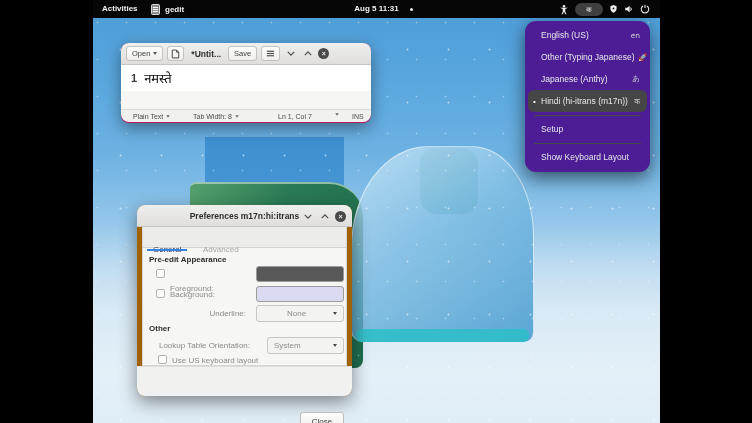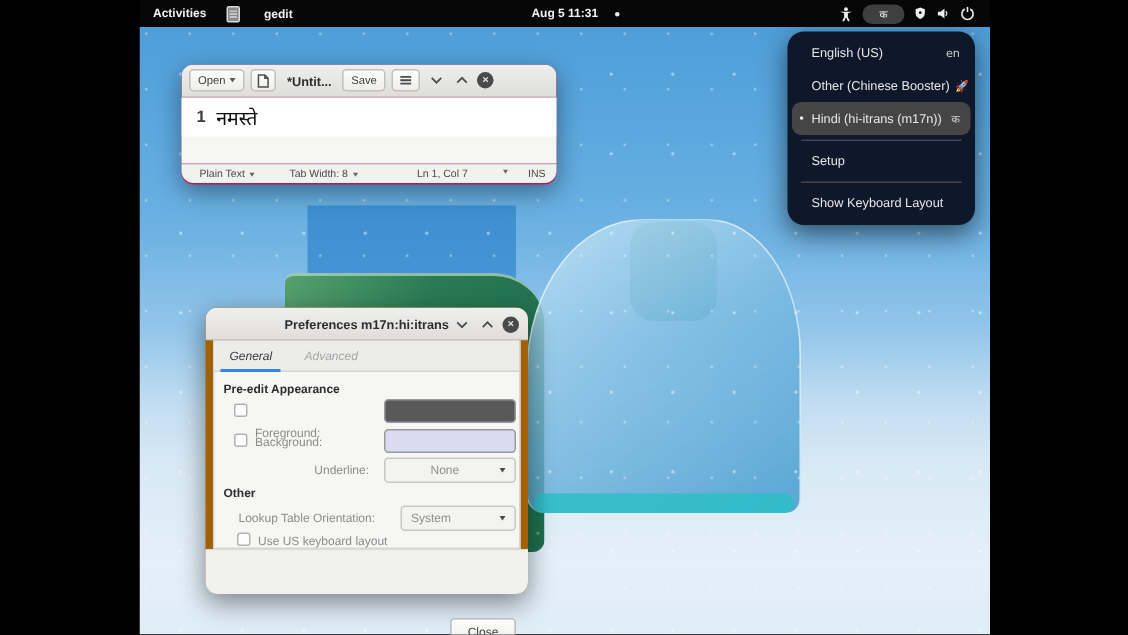--- a/index.html
+++ b/index.html
@@ -4,21 +4,21 @@
 <style>
   * { margin:0; padding:0; box-sizing:border-box; }
   html,body { width:752px; height:423px; }
   body { background:#000; position:relative; font-family:"Liberation Sans", sans-serif; overflow:hidden; }
 
   .desktop { position:absolute; left:93px; top:0; width:567px; height:423px; overflow:hidden; background:#000; }
 
   
   .topbar { position:absolute; left:0; top:0; width:567px; height:18px; background:#060606; z-index:50; color:#f2f2f2; }
   .tb-activities { position:absolute; left:9px; top:0; line-height:18px; font-size:8px; font-weight:bold; }
-  .tb-app { position:absolute; left:58px; top:0; height:18px; display:flex; align-items:center; gap:16px; font-size:8px; font-weight:bold; }
+  .tb-app { position:absolute; left:58px; top:0; height:18px; display:flex; align-items:center; gap:5px; font-size:8px; font-weight:bold; }
   .tb-appicon { width:9px; height:11px; border:1px solid #d9d9d9; border-radius:1.5px; background:#8a8a8a; position:relative; }
   .tb-appicon::after { content:""; position:absolute; left:1px; right:1px; top:2px; height:5px;
      background:linear-gradient(#fff 1px, transparent 1px) 0 0/100% 2px; }
   .tb-clock { position:absolute; left:50%; transform:translateX(-50%); top:0; line-height:18px; font-size:8px; font-weight:bold; }
   .tb-dot { position:absolute; left:317px; top:7.5px; width:3px; height:3px; border-radius:50%; background:#e8e8e8; }
   .tb-tray { position:absolute; right:0; top:0; height:18px; display:flex; align-items:center; gap:6px; padding-right:10px; }
   .tb-pill { height:13px; min-width:28px; border-radius:7px; background:#3f3f3f; color:#f5f5f5; font-size:7px;
      display:flex; align-items:center; justify-content:center; font-family:"DejaVu Sans",sans-serif; }
   .tb-tray svg { display:block; }
 
@@ -69,38 +69,38 @@
 
   
   .prefs { position:absolute; left:44px; top:205px; width:215px; height:191px; border-radius:8px; background:#a16207;
     box-shadow:0 6px 18px rgba(0,0,0,.45); z-index:20; }
   .prefs-title { font-weight:bold; font-size:8.5px; color:#2d2d2d; }
   .prefs .header { justify-content:center; position:relative; }
   .prefs-controls { position:absolute; right:6px; top:0; height:22px; display:flex; align-items:center; gap:4px; }
   .notebook { position:absolute; left:5px; top:22px; width:205px; height:139px; border:1px solid #d5d5d3; border-top:none;
     background:#f6f6f5; }
   .tabs { position:relative; height:21px; background:#ececeb; border-bottom:1px solid #d4d4d3; }
-  .tab { position:absolute; top:0; height:21px; line-height:21px; padding:0 8px; font-size:8px;font-style:italic; }
+  .tab { position:absolute; top:0; height:21px; line-height:21px; padding:12px 8px; font-size:8px; }
   .tab.active { left:2px; color:#3a3a3a; }
   .tab.active::after { content:""; position:absolute; left:2px; right:2px; bottom:0; height:2px; background:#3584e4; }
   .tab.inactive { left:52px; color:#a5a5a4; }
   .sect { position:absolute; font-size:8px; font-weight:bold; color:#2d2d2d; }
   .dlabel { position:absolute; font-size:8px; color:#8b8b8a; white-space:nowrap; }
   .rlabel { position:absolute; font-size:8px; color:#8b8b8a; text-align:right; white-space:nowrap; }
   .swatch { position:absolute; width:88px; height:16px; border-radius:3px; border:1px solid #9a9a98; }
   .dropdown { position:absolute; height:17px; border:1px solid #c8c7c5; border-radius:3px; background:#f3f3f2;
     font-size:8px; color:#8e8e8d; display:flex; align-items:center; padding:0 6px; }
   .dropdown .tri { margin-left:auto; border-top-color:#4a4a4a; }
   .action-area { position:absolute; left:0; right:0; bottom:0; height:30px; border-top:1px solid #dedddb;
     border-radius:0 0 8px 8px; background:#f1f1f0; }
   .close-action { position:absolute; right:8px; top:5px; width:44px; height:18px; border:1px solid #bdbdbb; border-radius:3px;
     background:linear-gradient(#fdfdfc,#efeeec); font-size:8px; color:#3a3a3a; display:flex; align-items:center; justify-content:center;margin-top:40px; }
 
   
-  .menu { position:absolute; left:432px; top:21px; width:125px; border-radius:11px; background:#0f172a;
+  .menu { position:absolute; left:432px; top:21px; width:125px; border-radius:11px; background:#4c1d95;
     box-shadow:0 6px 18px rgba(0,0,0,.55); z-index:30; padding:3px 0 4px; }
   .mi { height:22px; margin:0 3px; display:flex; align-items:center; padding:0 7px 0 13px; border-radius:6px;
     color:#e8e8e8; font-size:8.5px; position:relative; white-space:nowrap; }
   .mi .badge { margin-left:auto; font-size:7.5px; color:#cfcfcf; font-family:"DejaVu Sans",sans-serif; padding-left:4px; }
   .mi.selected { background:#454545; }
   .bullet { position:absolute; left:5px; top:50%; transform:translateY(-50%); font-size:8px; color:#fff; }
   .msep { height:1px; background:#474747; margin:2.5px 9px; }
 </style>
 </head>
 <body>
@@ -275,22 +275,26 @@
       <div class="close-action">Close</div>
     </div>
   </div>
 
   <div class="menu">
     <div class="mi">
       <span>English (US)</span>
       <span class="badge">en</span>
     </div>
     <div class="mi">
-      <span>Other (Chinese Booster)</span>
+      <span>Other (Typing Japanese)</span>
       <span class="badge">🚀</span>
+    </div>
+    <div class="mi">
+      <span>Japanese (Anthy)</span>
+      <span class="badge">あ</span>
     </div>
     <div class="mi selected">
       <span class="bullet">•</span>
       <span>Hindi (hi-itrans (m17n))</span>
       <span class="badge">क</span>
     </div>
     <div class="msep"></div>
     <div class="mi">
       <span>Setup</span>
     </div>

